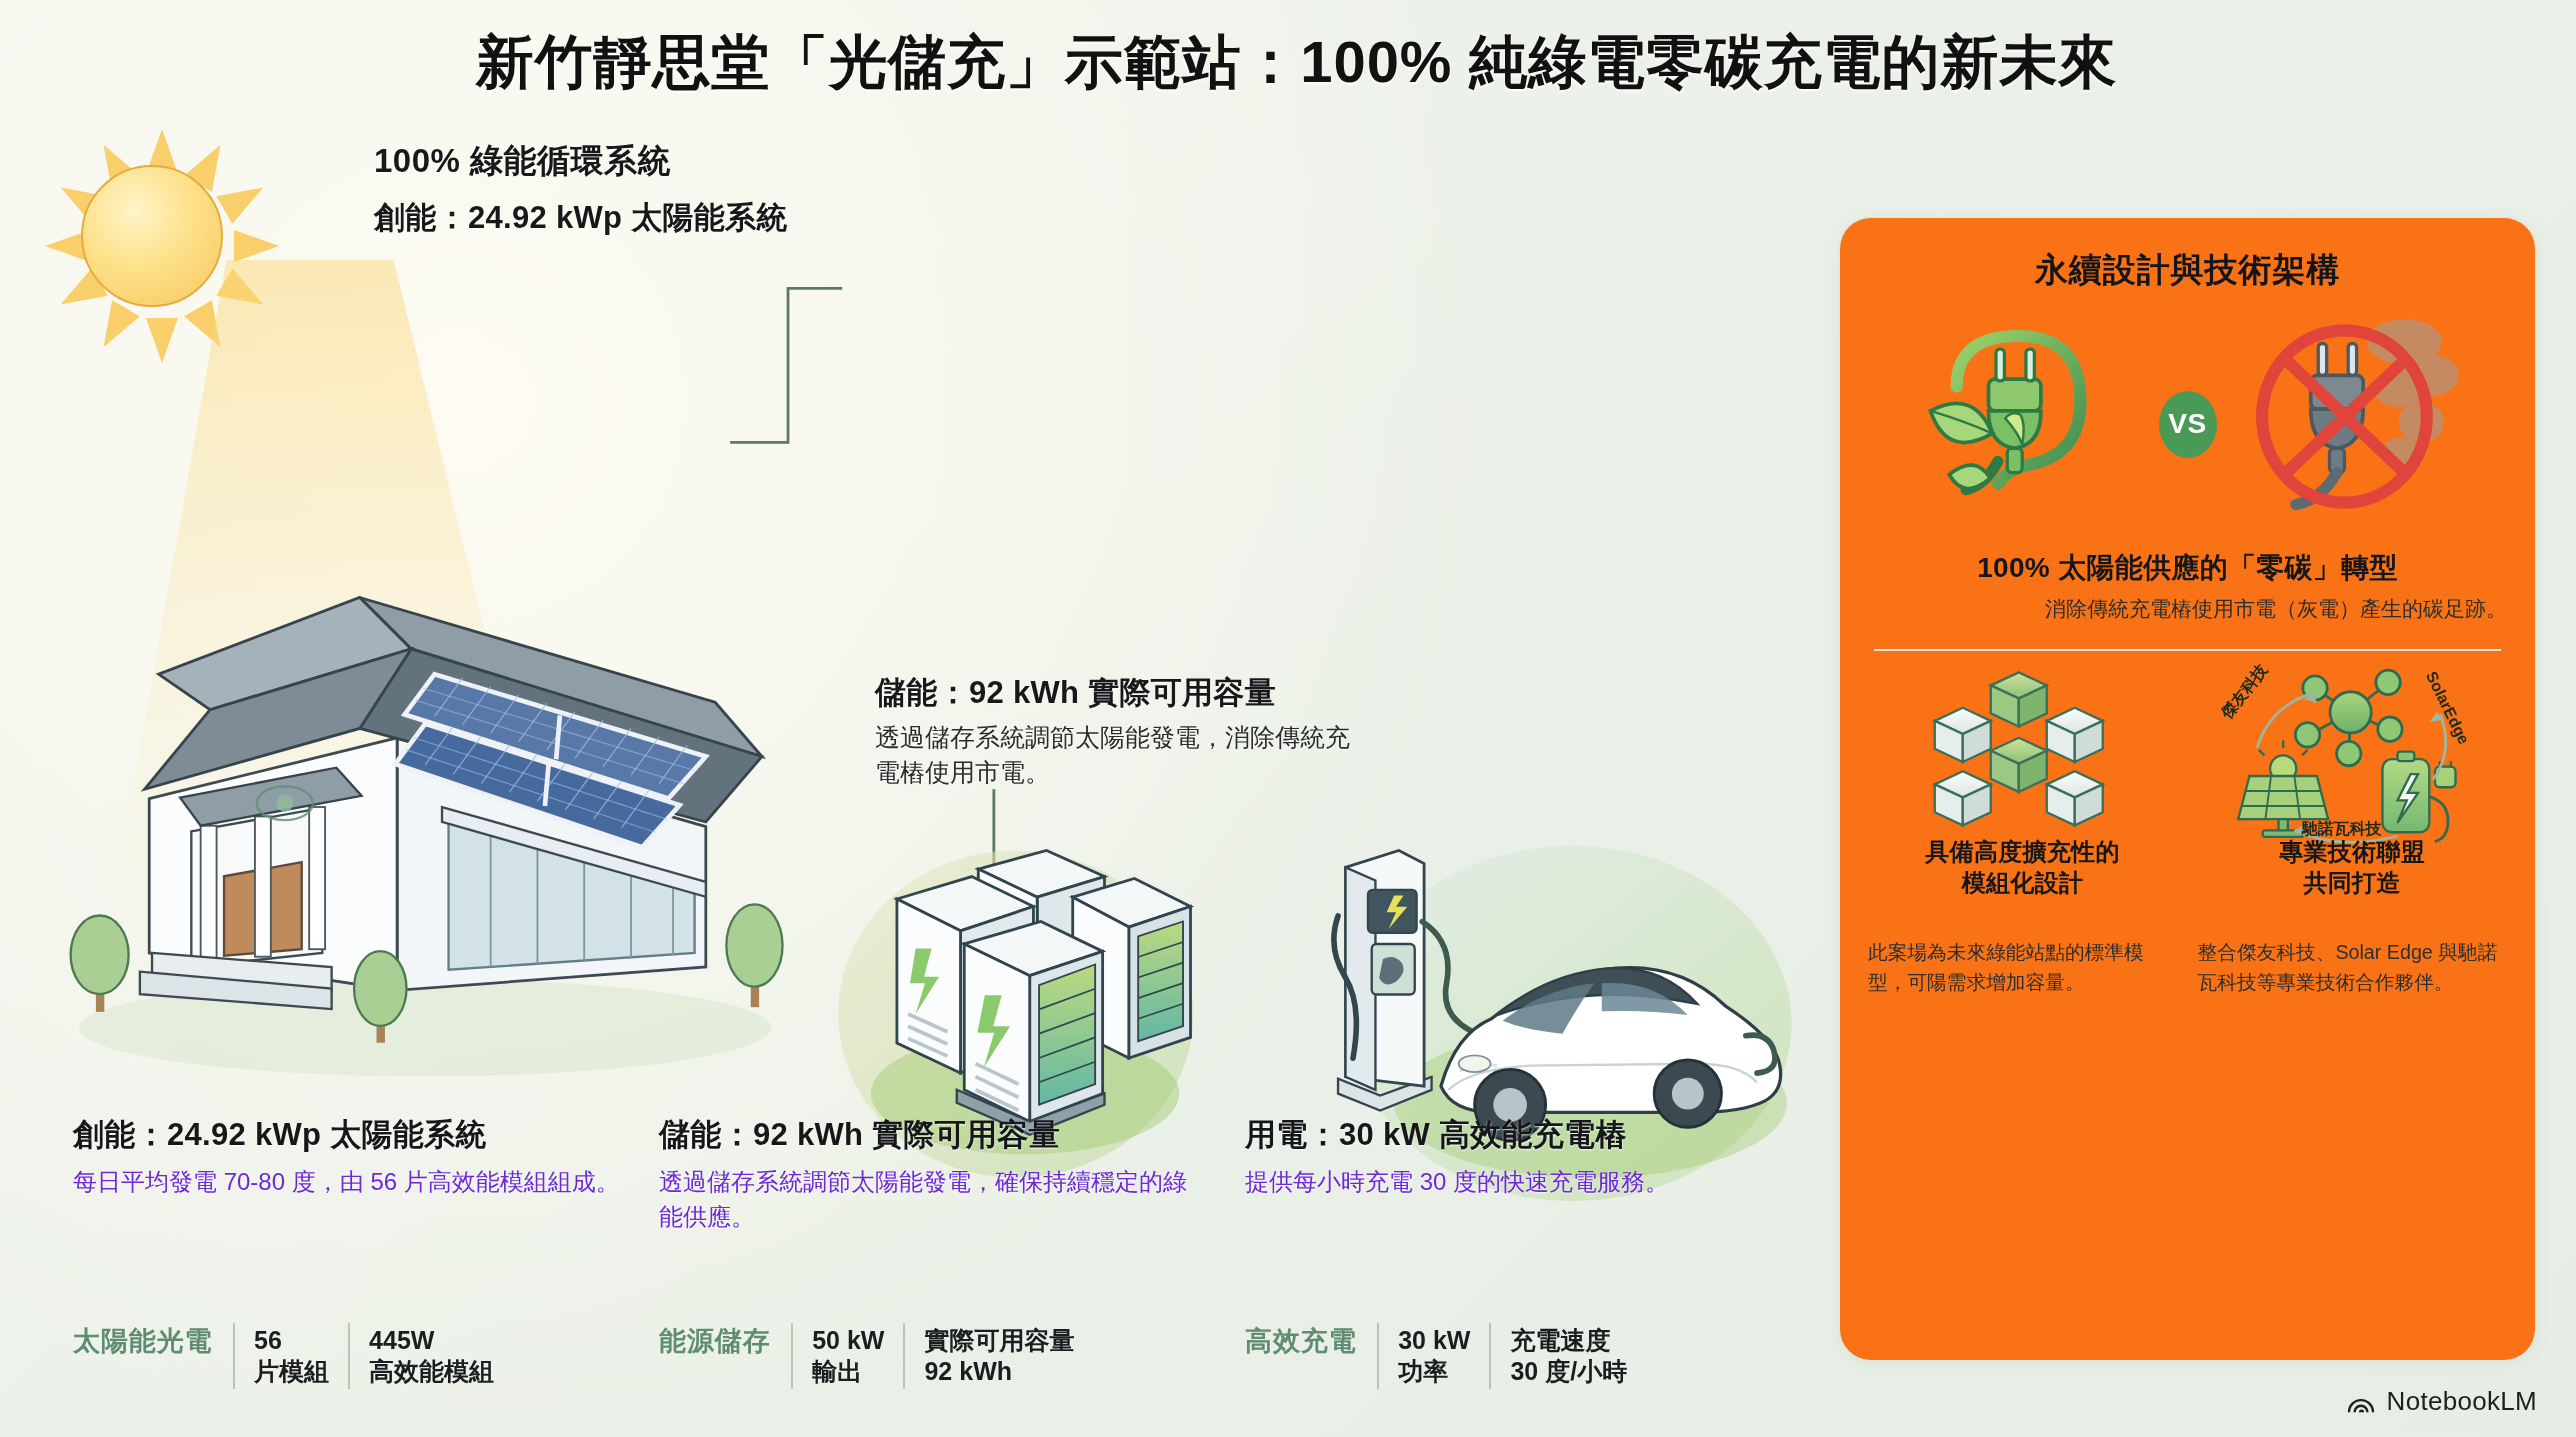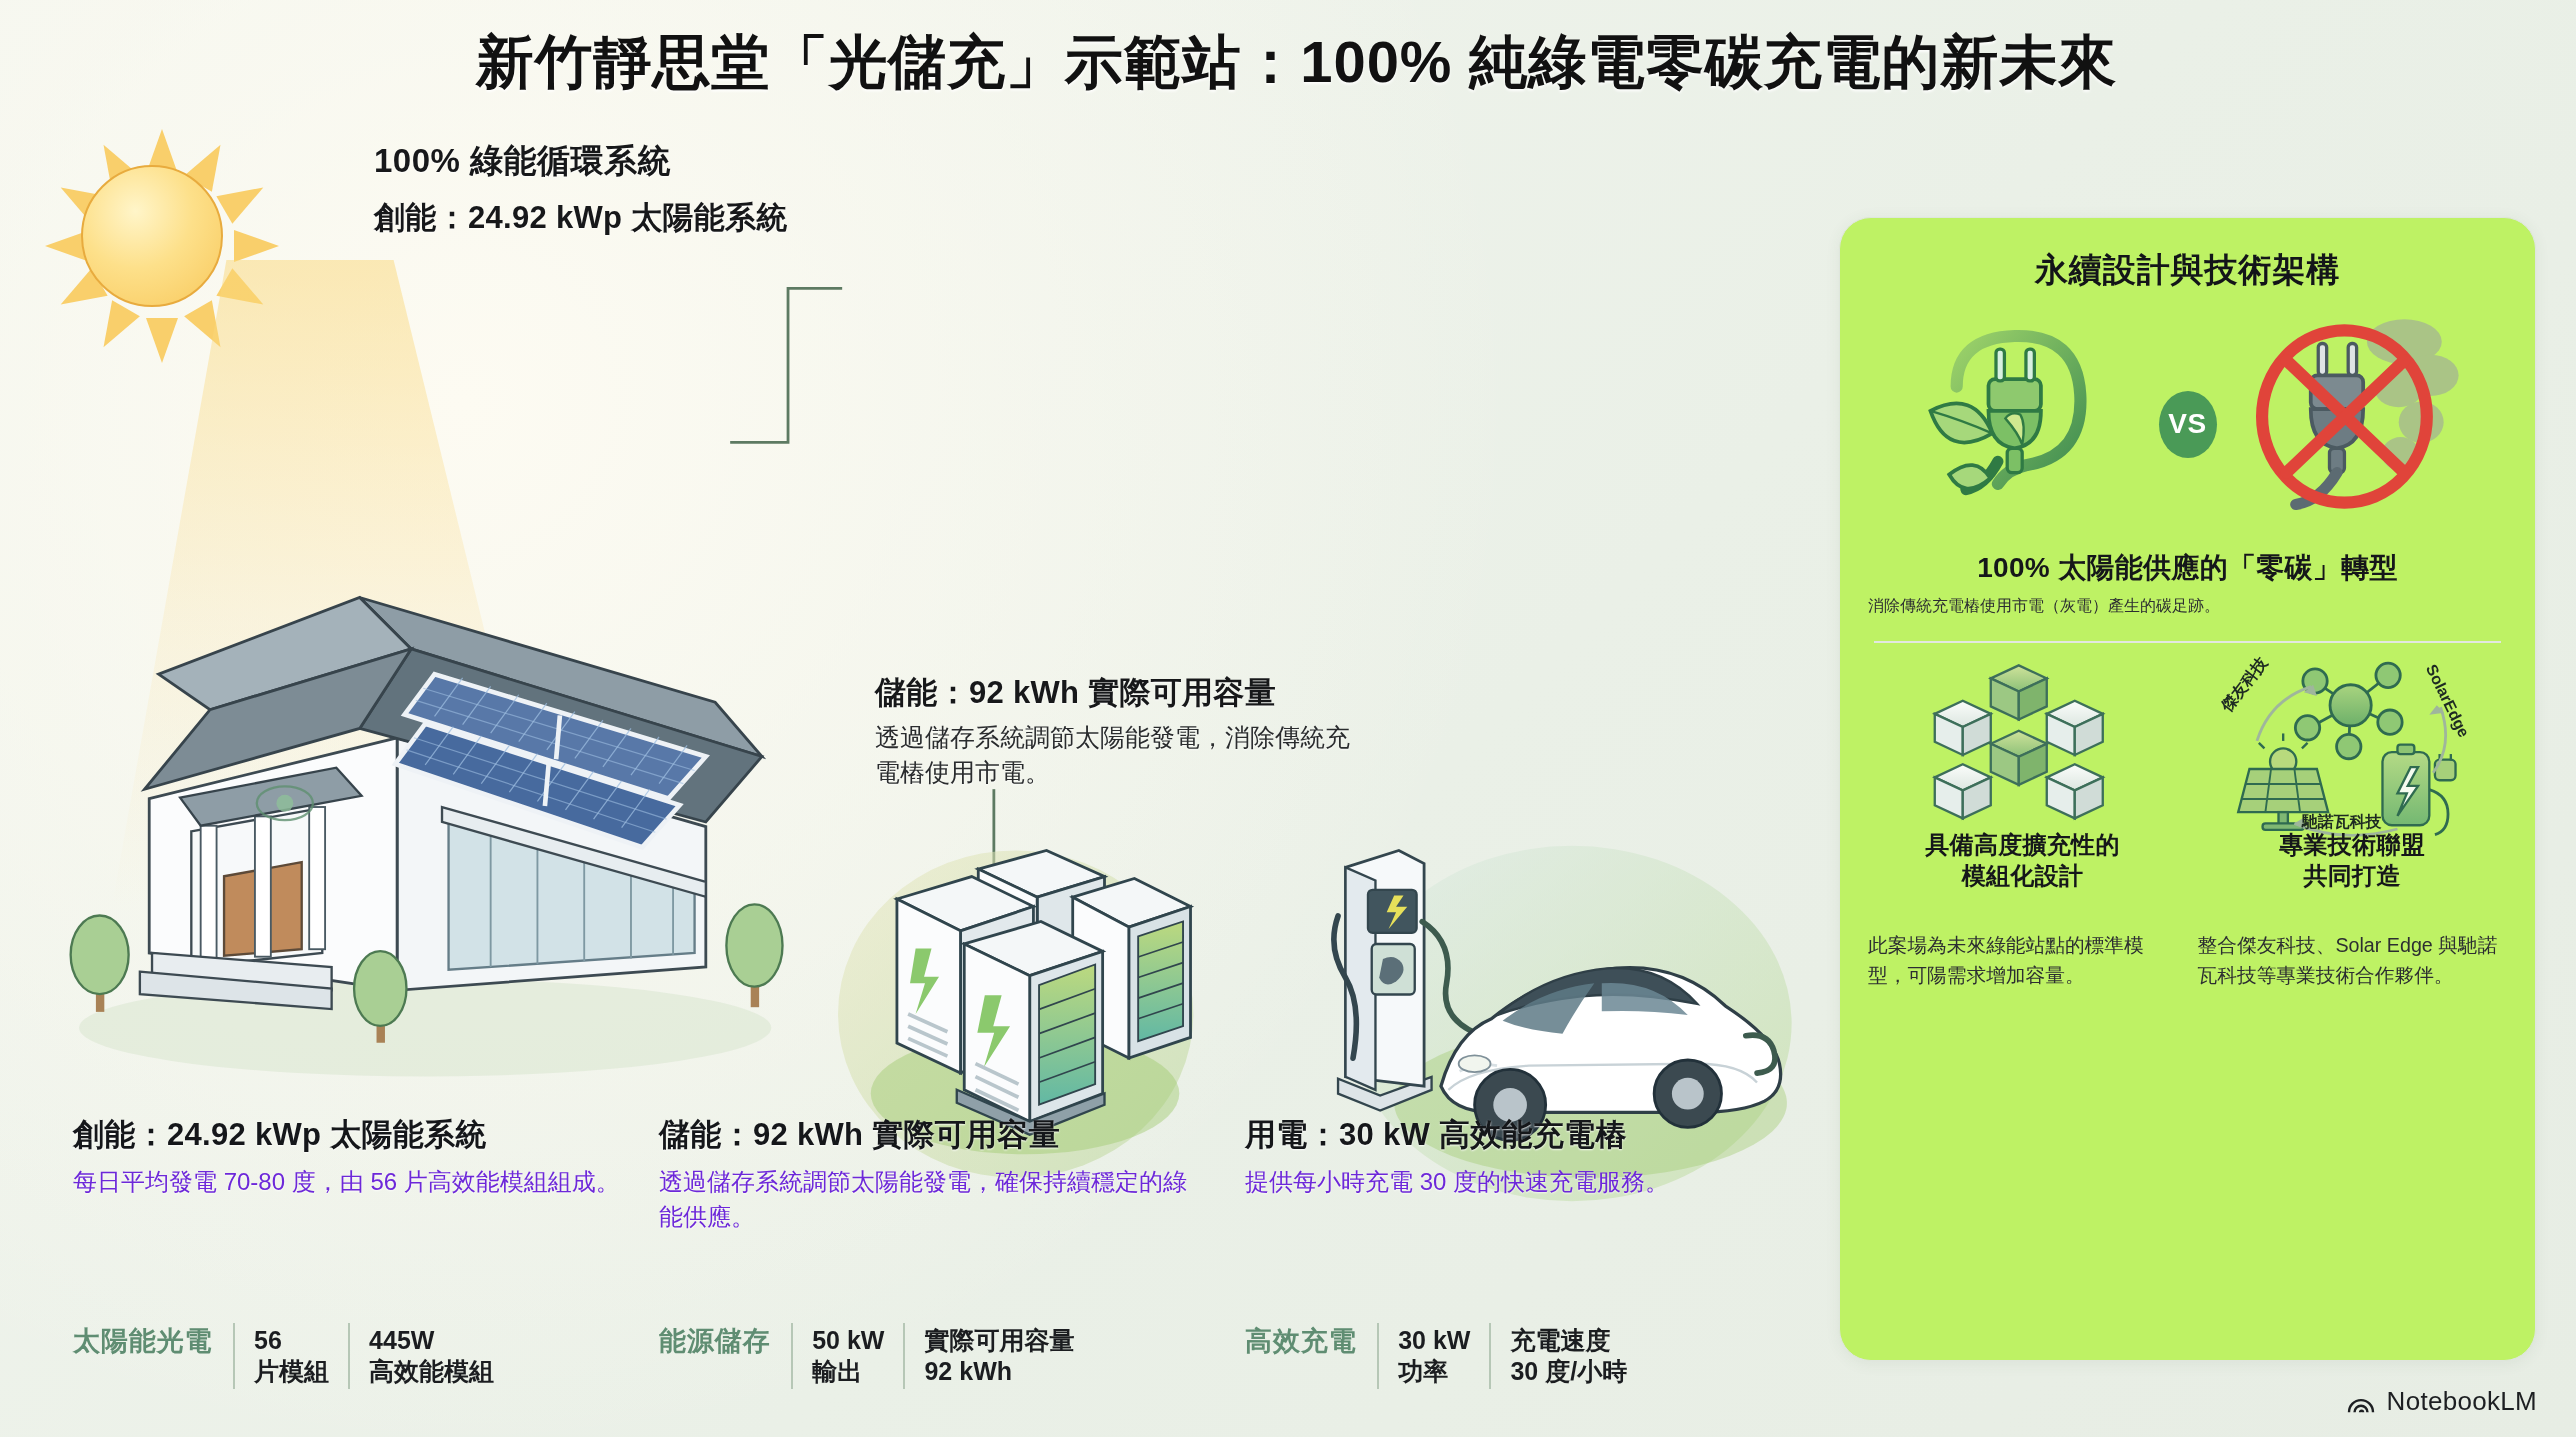--- a/index.html
+++ b/index.html
@@ -116,36 +116,36 @@
     font-size: 25px; font-weight: 700; color: #1b1d20; line-height: 1.25;
     padding: 1.9px 19px; border-left: 2.8px solid #b6c7b6;
     white-space: pre-line;
   }
 
   
   #panel {
     position: absolute;
     left: 1839px; top: 217px;
     width: 697px; height: 1144px;
-    background: #bef264;
+    background: #f97316;
     border: 1.9px solid #dfe6dd;
     border-radius: 32px;
     box-shadow: 0 2.8px 15px rgba(60,80,60,.07);
     padding: 26px 28px;
   }
   #panel-title {
     text-align: center; font-size: 33px; font-weight: 700;
     color: #131519; letter-spacing: 0.9px; margin-top: 3.7px;
   }
   .p-head {
     text-align: center; font-size: 28px; font-weight: 700;
     color: #15171a; letter-spacing: 0.3px;
   }
   .p-body {
-    text-align: left; font-size: 16px; line-height: 1.45;
+    text-align: right; font-size: 21px; line-height: 1.45;
     color: #2c2e31; margin-top: 7.5px;
   }
   #panel-divider {
     height: 1.9px; background: #e2e8e0; margin: 24px 5.6px 0 5.6px;
   }
   #panel-cols { display: flex; gap: 20.6px; margin-top: 7.5px; }
   .pcol { width: 309px; }
   .pcol .p-head { font-size: 24px; line-height: 1.3; }
   .pcol .p-body { font-size: 19.7px; text-align: left; line-height: 1.5; margin-top: 40px; }
   .vsbadge {

